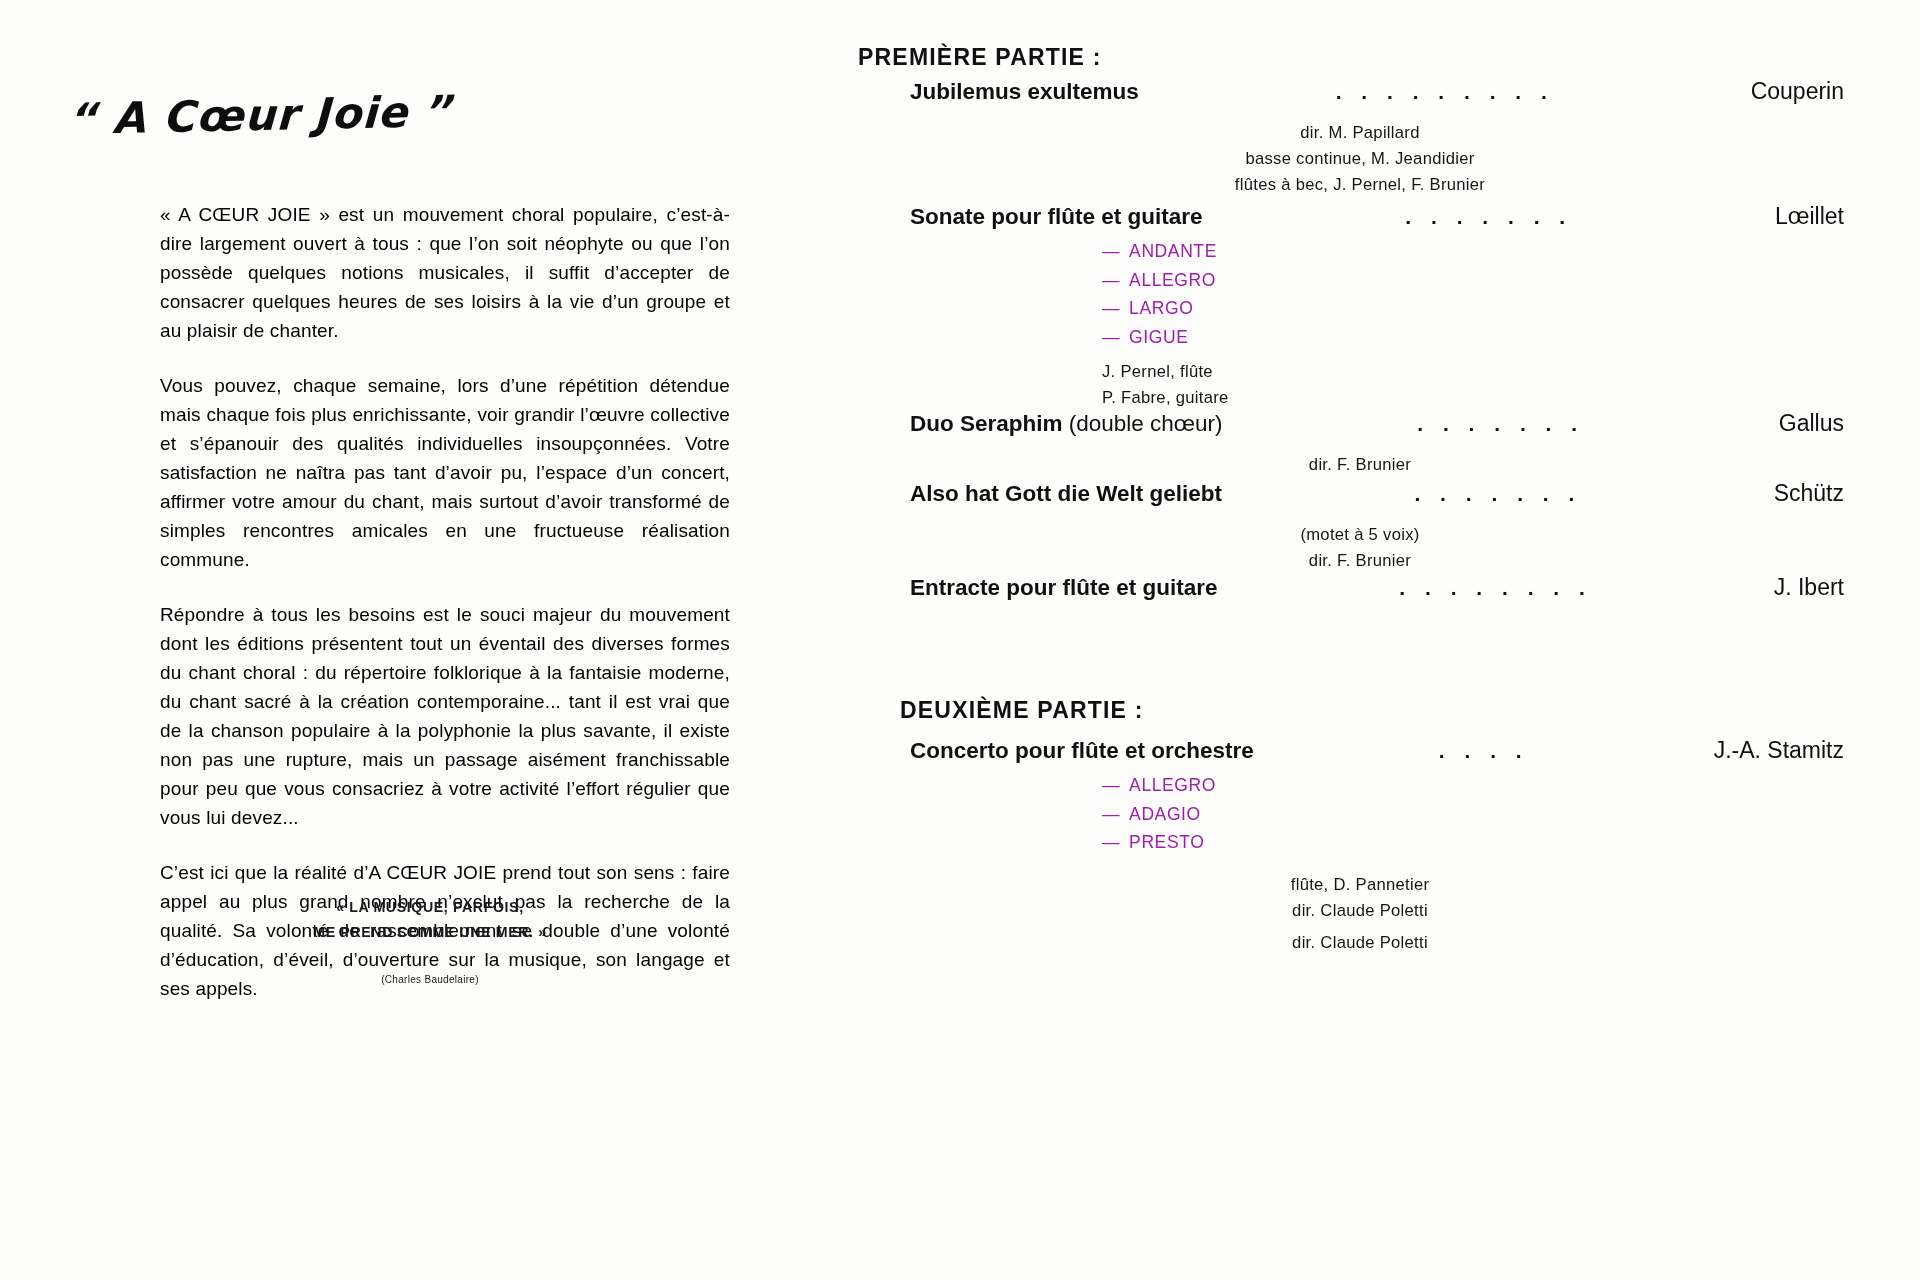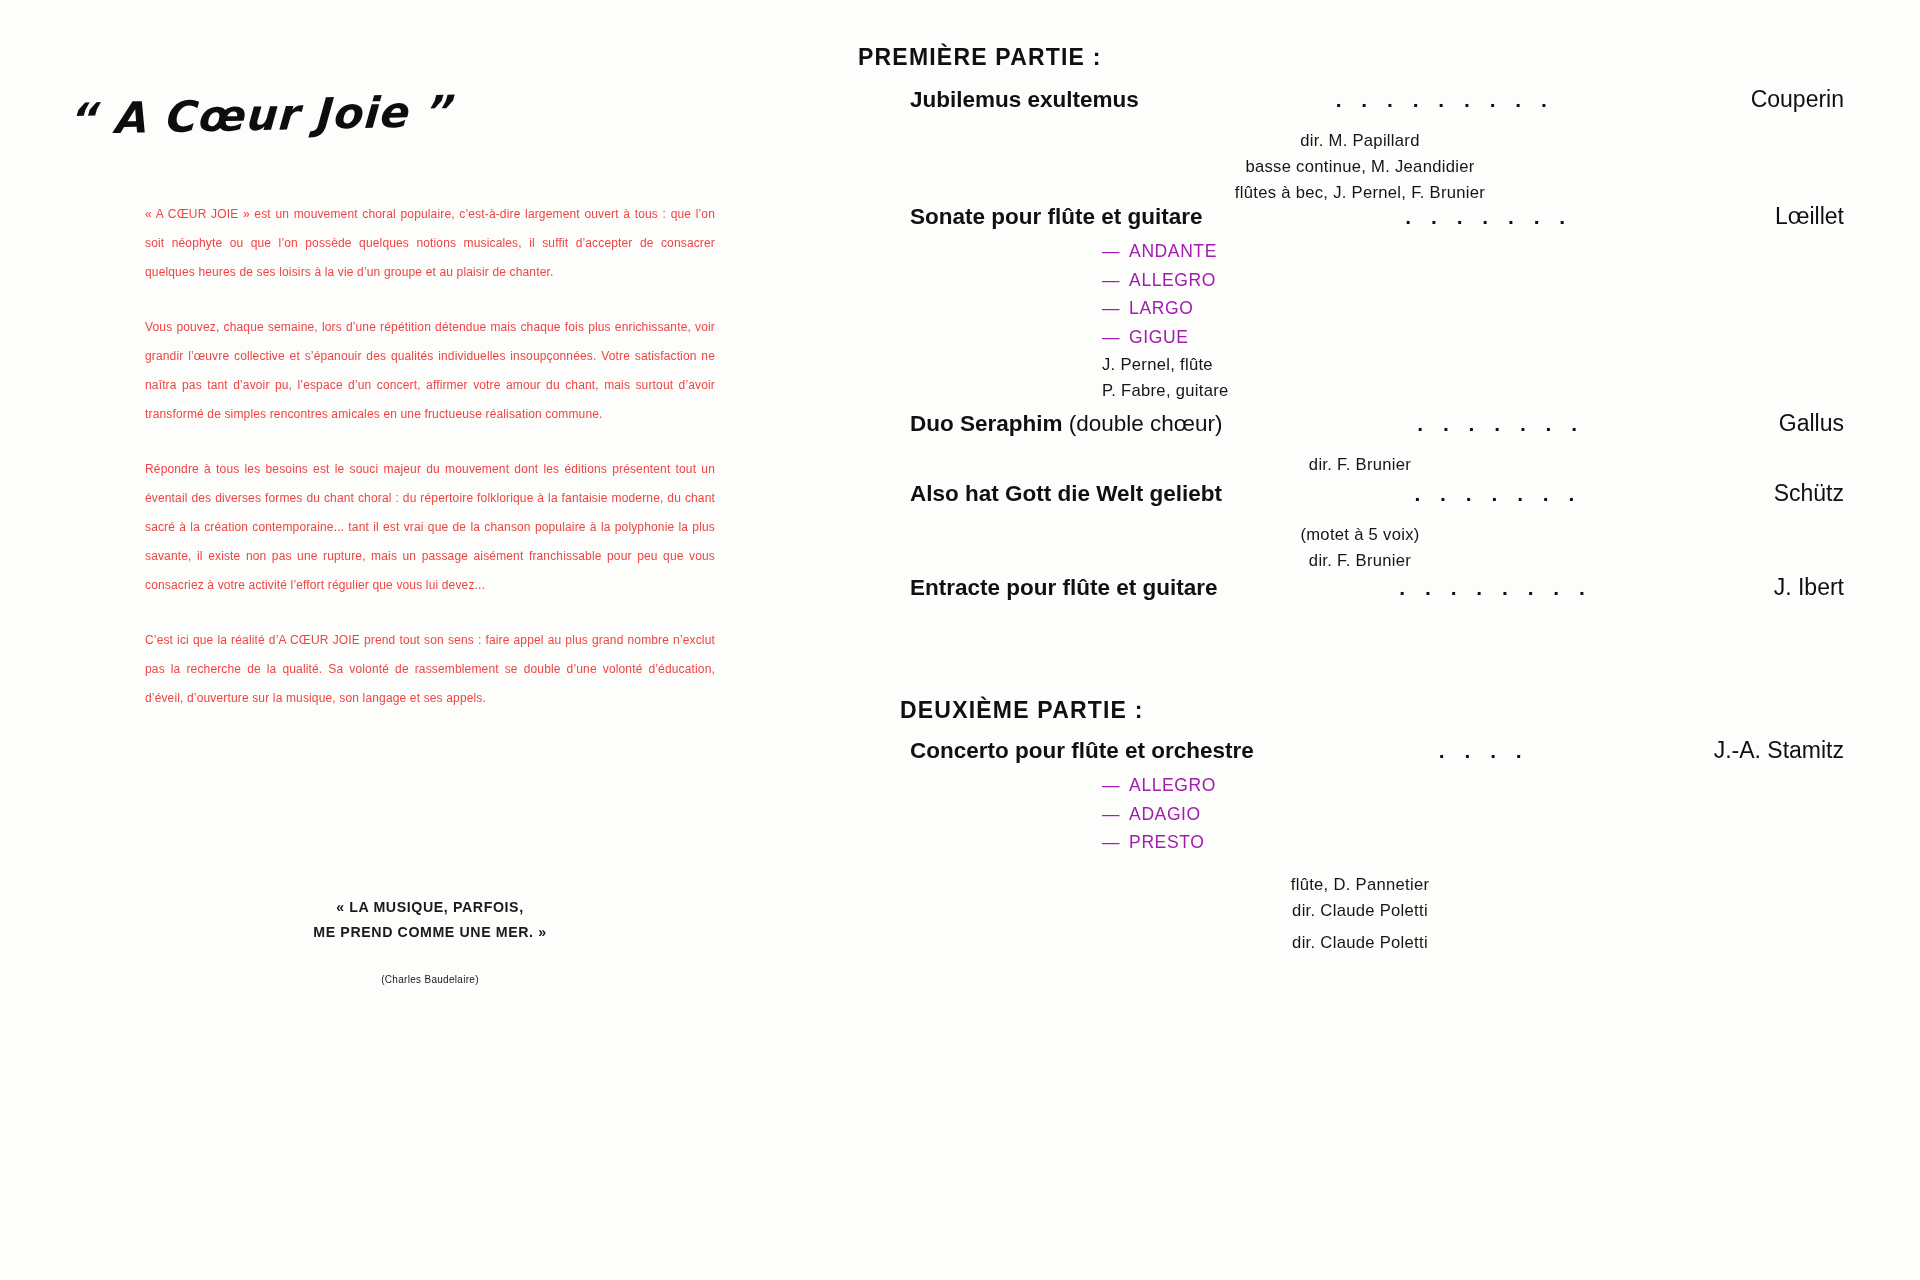--- a/index.html
+++ b/index.html
@@ -42,26 +42,26 @@
     font-style: italic;
     font-size: 43px;
     letter-spacing: 1px;
     color: #0d0d0d;
     transform: skewX(-6deg) rotate(-1.2deg);
     white-space: nowrap;
   }
 
   .body-text {
     position: absolute;
-    left: 145px;
+    left: 160px;
     top: 200px;
     width: 570px;
-    font-size: 12px;
+    font-size: 19px;
     line-height: 29px;
-    color: #ef4444;
+    color: #000000;
     text-align: justify;
     letter-spacing: 0.15px;
   }
   .body-text p {
     margin: 0 0 26px 0;
   }
   .body-text p:last-child { margin-bottom: 0; }
 
   .quote-block {
     position: absolute;
@@ -147,39 +147,39 @@
   .movement {
     font-size: 17.5px;
     line-height: 28.5px;
     letter-spacing: 0.6px;
     color: #a21caf;
     white-space: nowrap;
   }
   .mvt-dash { margin-right: 9px; }
 
   .credits {
-    margin-top: 1px;
+    margin-top: 8px;
     padding-left: 262px;
   }
   .credit {
     font-size: 16.6px;
     line-height: 26px;
     letter-spacing: 0.3px;
     color: #151515;
     white-space: nowrap;
   }
   .credits.centered {
     padding-left: 0;
     text-align: center;
     margin-top: 15px;
   }
   .credits.centered .credit { display: block; }
 
   
-  #work-1 { top: 86px; }
+  #work-1 { top: 78px; }
   #work-2 { top: 203px; }
   #work-3 { top: 410px; }
   #work-4 { top: 480px; }
   #work-5 { top: 574px; }
   #work-6 { top: 737px; }
   #work-7 { top: 915px; }
 </style>
 </head>
 <body>
 

